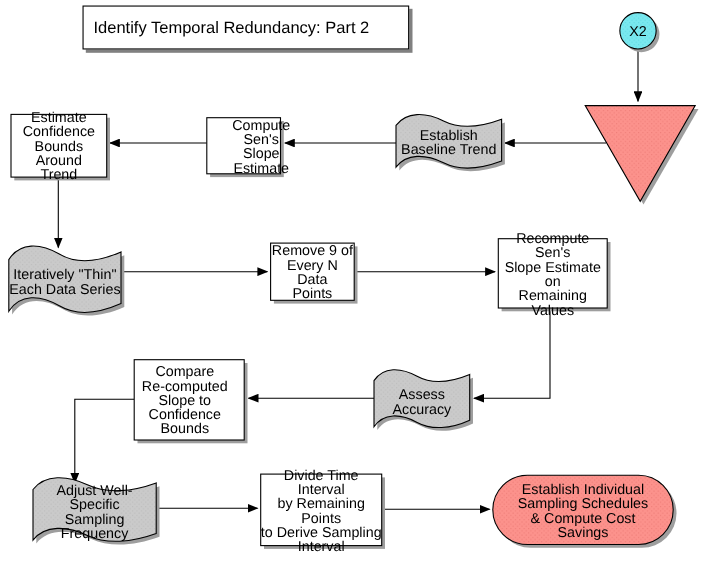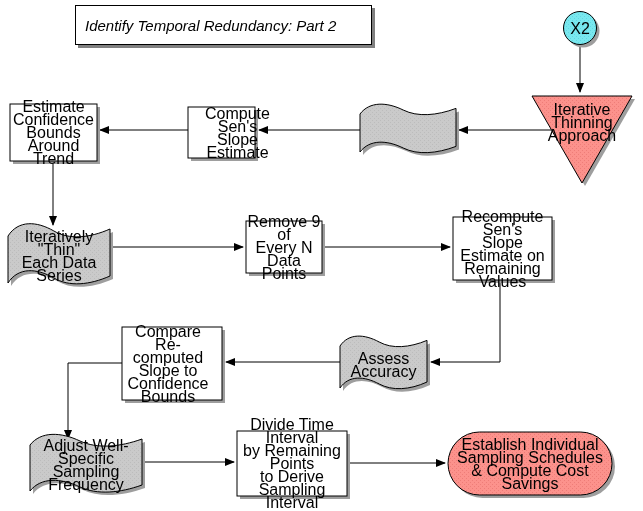--- a/index.html
+++ b/index.html
@@ -3,34 +3,33 @@
 <meta charset="utf-8">
 <style>
   html,body{margin:0;padding:0;background:#ffffff;}
   body{font-family:"Liberation Sans", sans-serif; color:#000;}
   #canvas{position:relative;width:643px;height:511px;background:#ffffff;overflow:hidden;}
   #shapes{position:absolute;left:0;top:0;}
   .lbl{
     position:absolute;
     display:flex;align-items:center;justify-content:center;
     text-align:center;
-    font-size:16px;line-height:13px;
+    font-size:13px;line-height:13px;
     white-space:pre-line;
     pointer-events:none;
   }
   .title-box{
     position:absolute;left:75px;top:5px;width:297px;height:40px;
     box-sizing:border-box;
     background:#ffffff;border:1px solid #000;
     box-shadow:3px 3px 0 #808080;
     display:flex;align-items:center;
     padding-left:9px;
     font-size:15px;
     white-space:nowrap;
-    font-style:italic;
   }
 </style>
 </head>
 <body>
 
 <div id="canvas">
 
   <svg id="shapes" width="643" height="511" viewBox="0 0 643 511">
     <defs>
       <marker id="arr" viewBox="0 0 10 8" markerWidth="10" markerHeight="8" refX="9" refY="4" orient="auto">
@@ -128,24 +127,23 @@
       <rect x="448" y="432" width="164" height="63" rx="31.5" fill="url(#pSalmon)" stroke="#000"></rect>
     </g>
   </svg>
 
   <div class="title-box">
     <span>Identify Temporal Redundancy: Part 2</span>
   </div>
 
   <div class="lbl" style="left:562px;top:10px;width:36px;height:36px;">X2</div>
 
-  <div class="lbl" style="left:535px;top:96px;width:94px;height:52px;">Iterative
-Thinning
-Approach</div>
 
+  <div class="lbl" style="left:360px;top:104px;width:96px;height:50px;">Establish
+Baseline Trend</div>
 
   <div class="lbl" style="left:188px;top:107px;width:67px;height:51px;margin-left:16px;">Compute
 Sen's Slope
 Estimate</div>
 
   <div class="lbl" style="left:10px;top:104px;width:87px;height:57px;">Estimate
 Confidence
 Bounds Around
 Trend</div>
 

